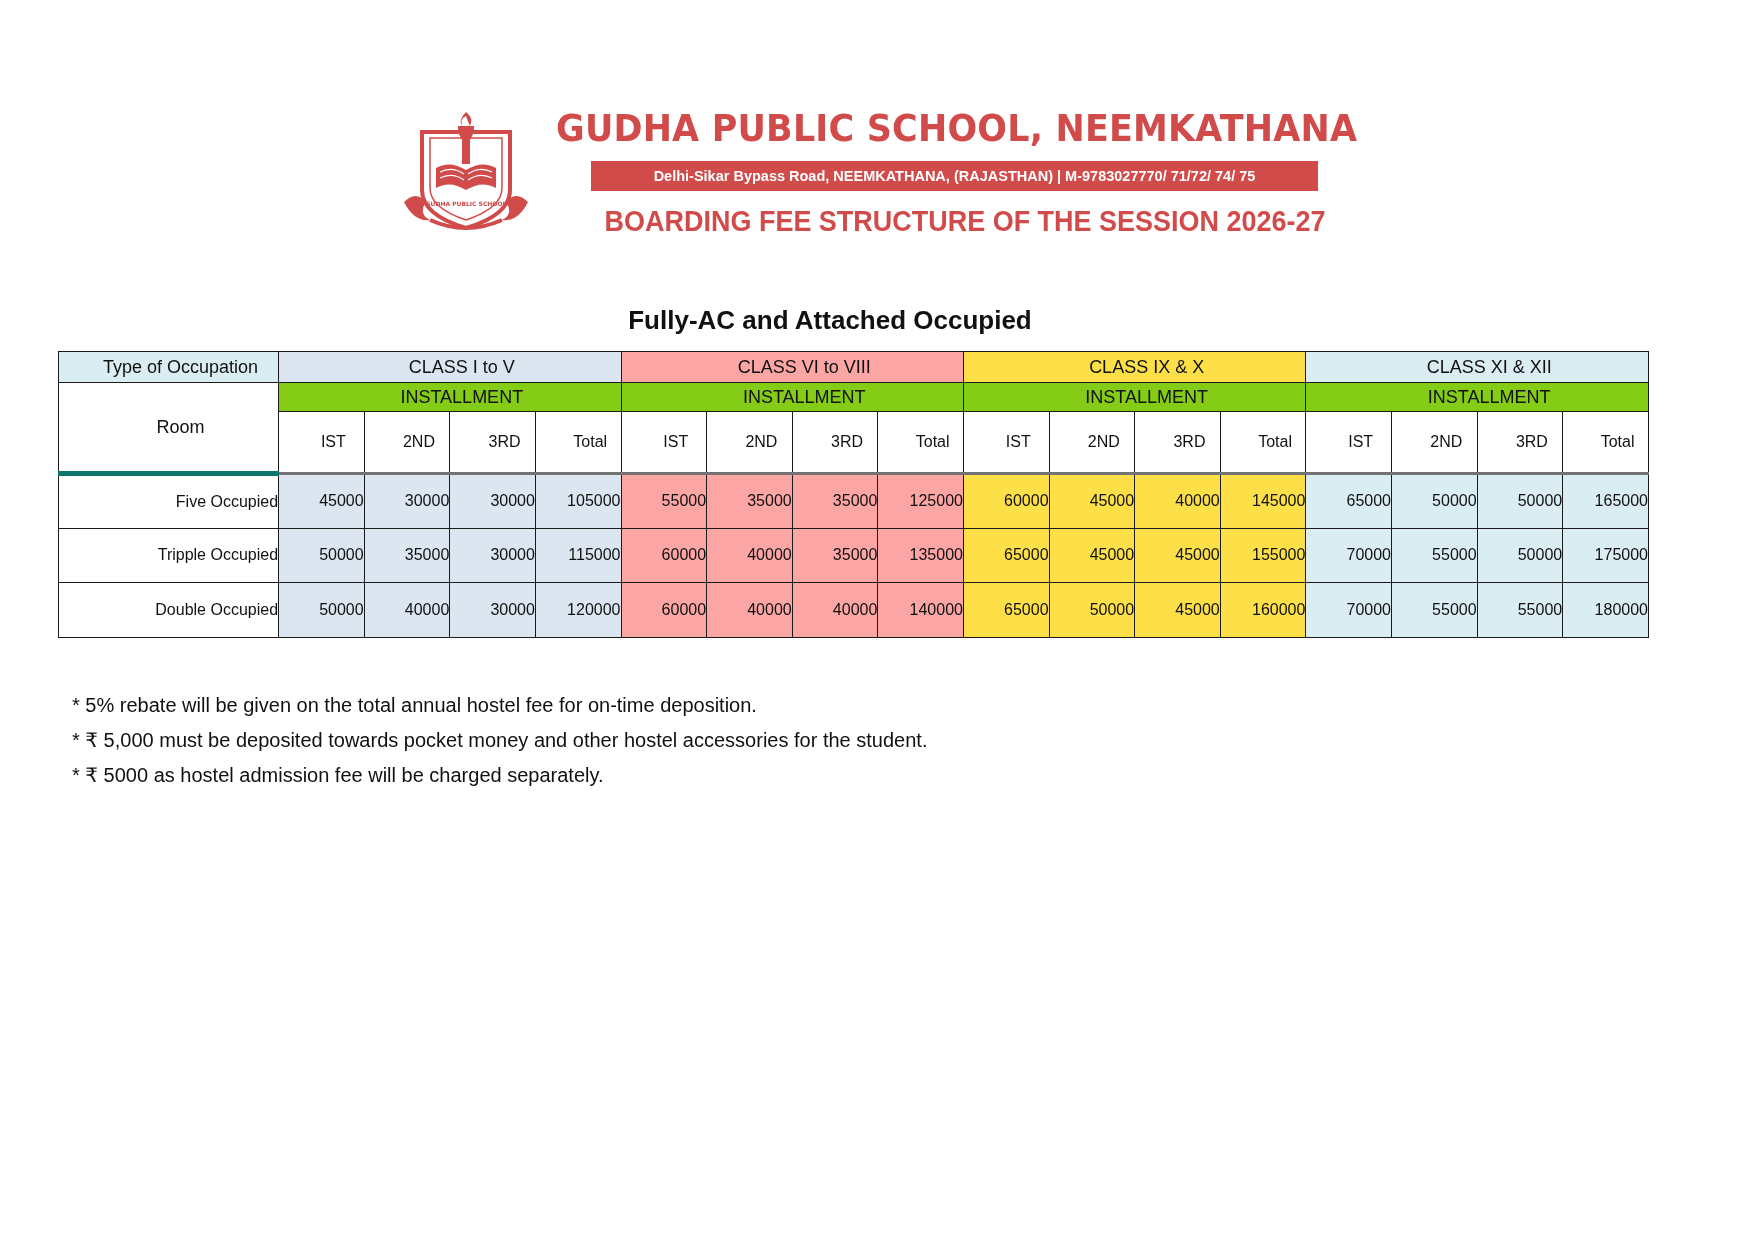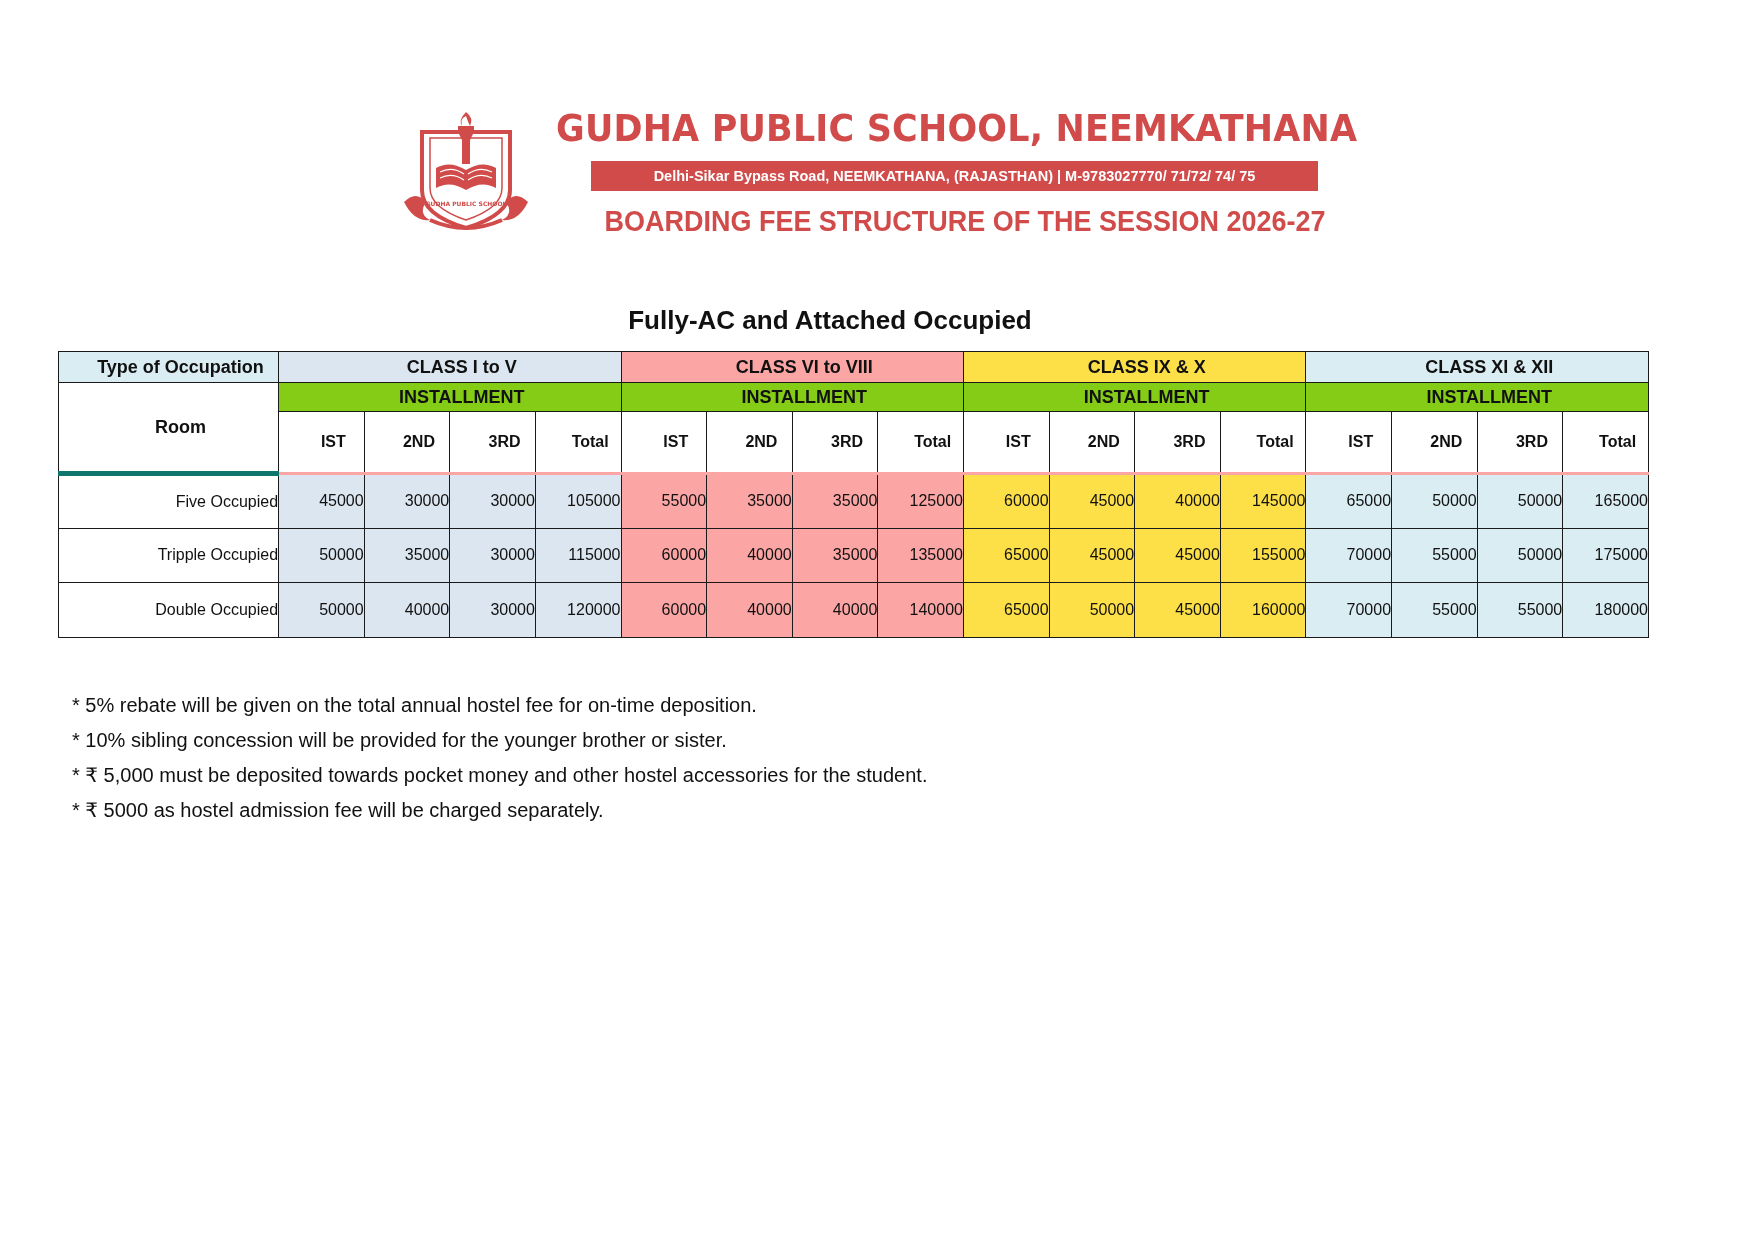--- a/index.html
+++ b/index.html
@@ -30,28 +30,28 @@
   }
 
   table.fee {
     position: absolute; left: 58px; top: 351px; width: 1591px;
     border-collapse: collapse; table-layout: fixed;
   }
   table.fee td, table.fee th {
     border: 1.5px solid #1a1a1a; text-align: center; vertical-align: middle;
     font-size: 16px; padding: 0; overflow: hidden; white-space: nowrap;
   }
-  table.fee th { font-weight: bold; padding-left: 24px; }
+  table.fee th { font-weight: normal; padding-left: 24px; }
   .col-room { width: 220px; }
   .col-sub { width: 85.6px; }
 
   tr.r1 th, tr.r1 td { height: 31px; font-size: 18px; }
   tr.r2 th { height: 29px; font-size: 18px; }
   tr.r3 th { height: 62px; font-size: 16px; }
-  tr.head-end th { border-bottom: 3px solid #fca5a5; }
+  tr.head-end th { border-bottom: 3px solid #737373; }
   tr.data td { height: 54.5px; text-align: right; }
   td.room-label { text-align: left; padding-left: 4px; font-size: 19px; }
   th.type-label { text-align: left; padding-left: 4px; font-size: 19px; background: #daedf3; }
   th.room-head { font-size: 19px; background: #ffffff; vertical-align: middle; padding-bottom: 18px; }
 
   .g1 { background: #dce6f0; }
   .g2 { background: #fca5a5; }
   .g3 { background: #fde047; }
   .g4 { background: #daedf3; }
   .inst { background: #84cc16; }
@@ -199,16 +199,15 @@
     <td class="g4 lg">70000</td>
     <td class="g4 lg">55000</td>
     <td class="g4 lg">55000</td>
     <td class="g4 lg">180000</td>
   </tr>
 </tbody>
   </table>
 
 <div class="notes">
   <div class="note">* 5% rebate will be given on the total annual hostel fee for on-time deposition.</div>
-  <div class="note">* 10% sibling concession will be provided for the younger brother or sister.</div>
   <div class="note">* ₹ 5,000 must be deposited towards pocket money and other hostel accessories for the student.</div>
   <div class="note">* ₹ 5000 as hostel admission fee will be charged separately.</div>
 </div>
 
 </body></html>

